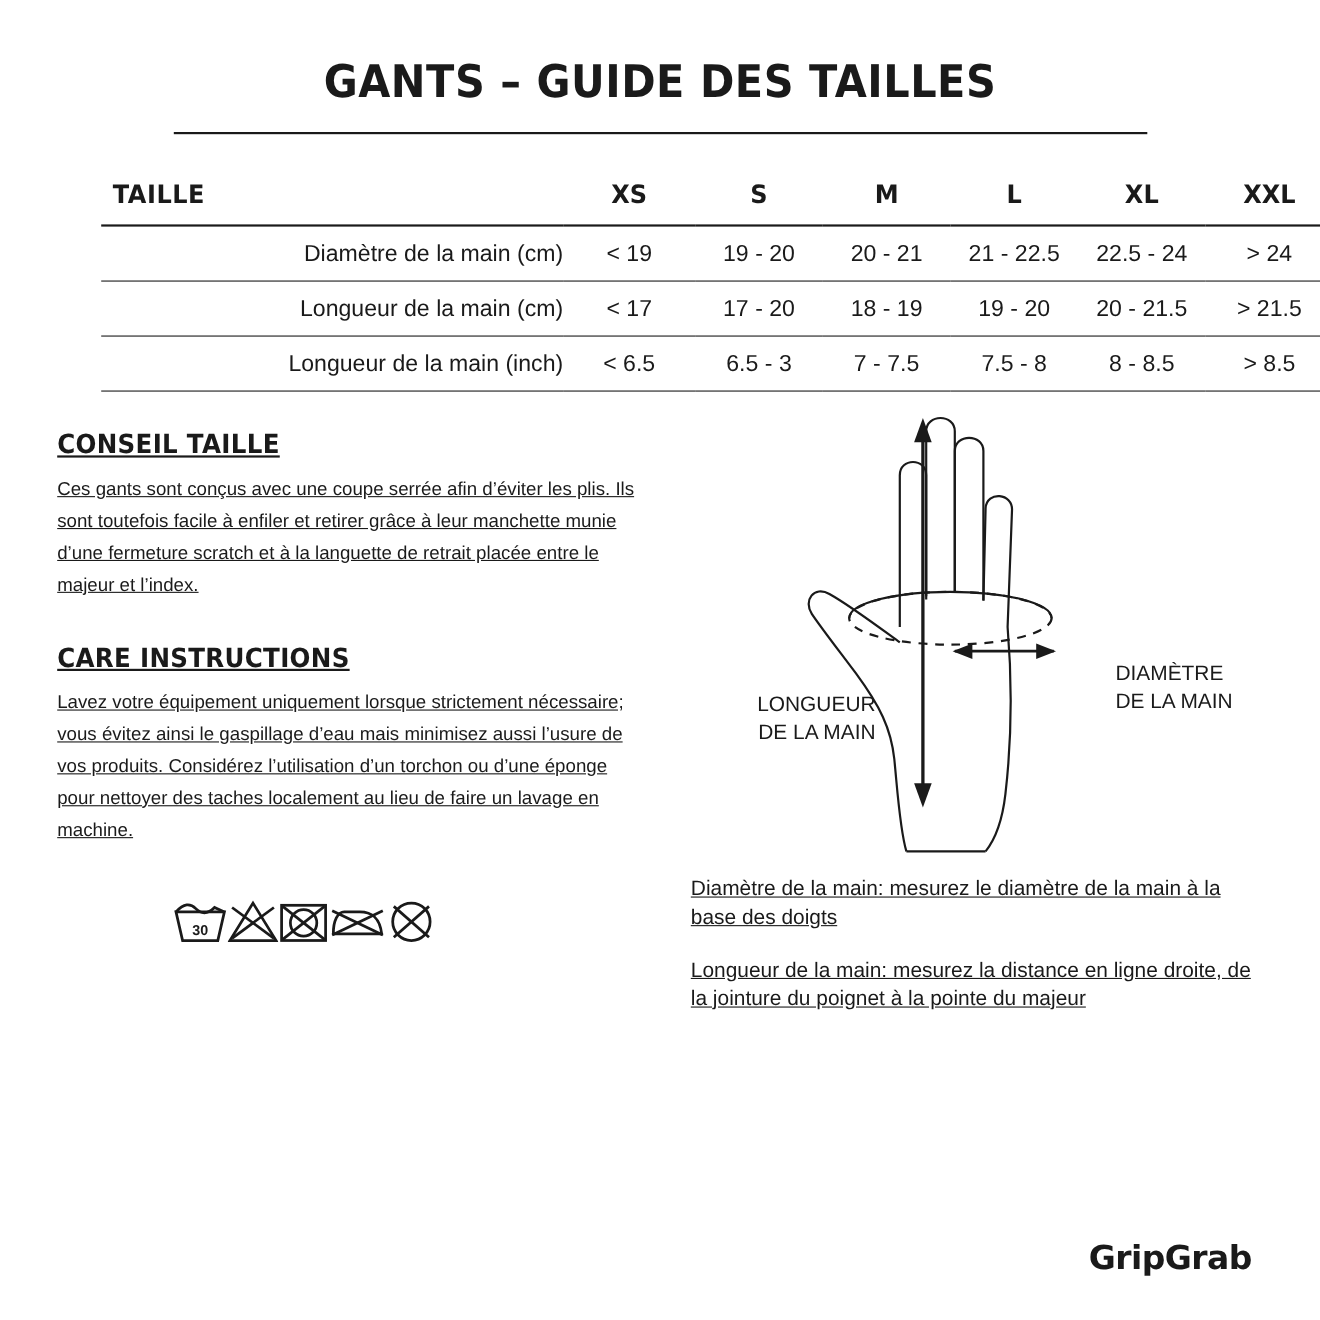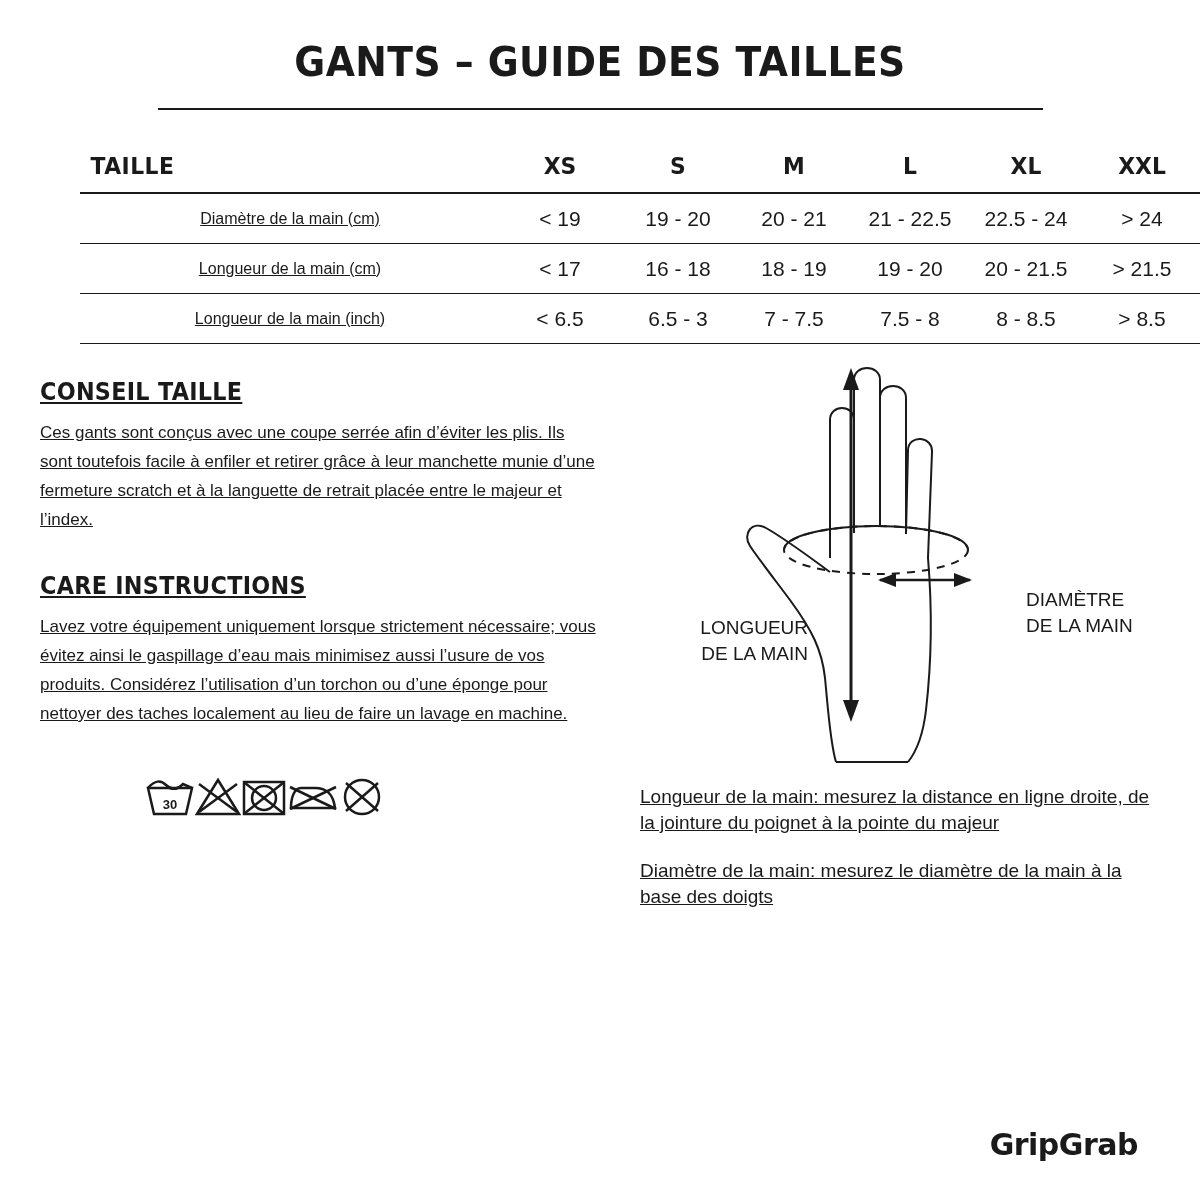--- a/index.html
+++ b/index.html
@@ -11,21 +11,21 @@
     width: 1200px;
     height: 1200px;
     font-family: "Liberation Sans", sans-serif;
     color: #1a1a1a;
     position: relative;
     overflow: hidden;
   }
   .page {
     position: absolute;
     inset: 0;
-    padding: 0;
+    padding: 12px;
   }
 
   
   .title {
     text-align: center;
     font-weight: bold;
     font-size: 41px;
     letter-spacing: 0.5px;
     margin-top: 38px;
     font-family: "DejaVu Sans", sans-serif;
@@ -63,24 +63,23 @@
     transform: scaleX(0.95);
   }
   table.size-table thead th.label-col {
     text-align: left;
     letter-spacing: 0.5px;
   }
   table.size-table tbody td {
     border-bottom: 1.5px solid #1a1a1a;
   }
   table.size-table td.label-col {
-    text-align: center;
+    text-align: right;
     width: 420px;
-    font-size: 16px;
-    text-decoration: underline;
+    font-size: 21px;
   }
   table.size-table td.val,
   table.size-table th.val {
     text-align: center;
     width: 116px;
   }
   table.size-table th.val:nth-child(2),
   table.size-table td.val:nth-child(2) { width: 120px; }
 
   
@@ -178,21 +177,21 @@
           <td class="val">&lt; 19</td>
           <td class="val">19 - 20</td>
           <td class="val">20 - 21</td>
           <td class="val">21 - 22.5</td>
           <td class="val">22.5 - 24</td>
           <td class="val">&gt; 24</td>
         </tr>
         <tr>
           <td class="label-col">Longueur de la main (cm)</td>
           <td class="val">&lt; 17</td>
-          <td class="val">16 - 18</td>
+          <td class="val">17 - 20</td>
           <td class="val">18 - 19</td>
           <td class="val">19 - 20</td>
           <td class="val">20 - 21.5</td>
           <td class="val">&gt; 21.5</td>
         </tr>
         <tr>
           <td class="label-col">Longueur de la main (inch)</td>
           <td class="val">&lt; 6.5</td>
           <td class="val">6.5 - 3</td>
           <td class="val">7 - 7.5</td>
@@ -297,19 +296,19 @@
           <polygon points="238,222 256,215 256,229" fill="#1a1a1a"></polygon>
           <polygon points="332,222 314,215 314,229" fill="#1a1a1a"></polygon>
 
           <text x="168" y="276" font-family="Liberation Sans, sans-serif" font-size="19" text-anchor="end" fill="#1a1a1a">LONGUEUR</text>
           <text x="168" y="302" font-family="Liberation Sans, sans-serif" font-size="19" text-anchor="end" fill="#1a1a1a">DE LA MAIN</text>
           <text x="386" y="248" font-family="Liberation Sans, sans-serif" font-size="19" fill="#1a1a1a">DIAMÈTRE</text>
           <text x="386" y="274" font-family="Liberation Sans, sans-serif" font-size="19" fill="#1a1a1a">DE LA MAIN</text>
         </svg>
       </div>
 
+      <p class="diagram-caption">Diamètre de la main: mesurez le diamètre de la main à la base des doigts</p>
       <p class="diagram-caption">Longueur de la main: mesurez la distance en ligne droite, de la jointure du poignet à la pointe du majeur</p>
-      <p class="diagram-caption">Diamètre de la main: mesurez le diamètre de la main à la base des doigts</p>
     </div>
   </div>
 
   <div class="logo">GripGrab</div>
 </div>
 
 </body></html>

